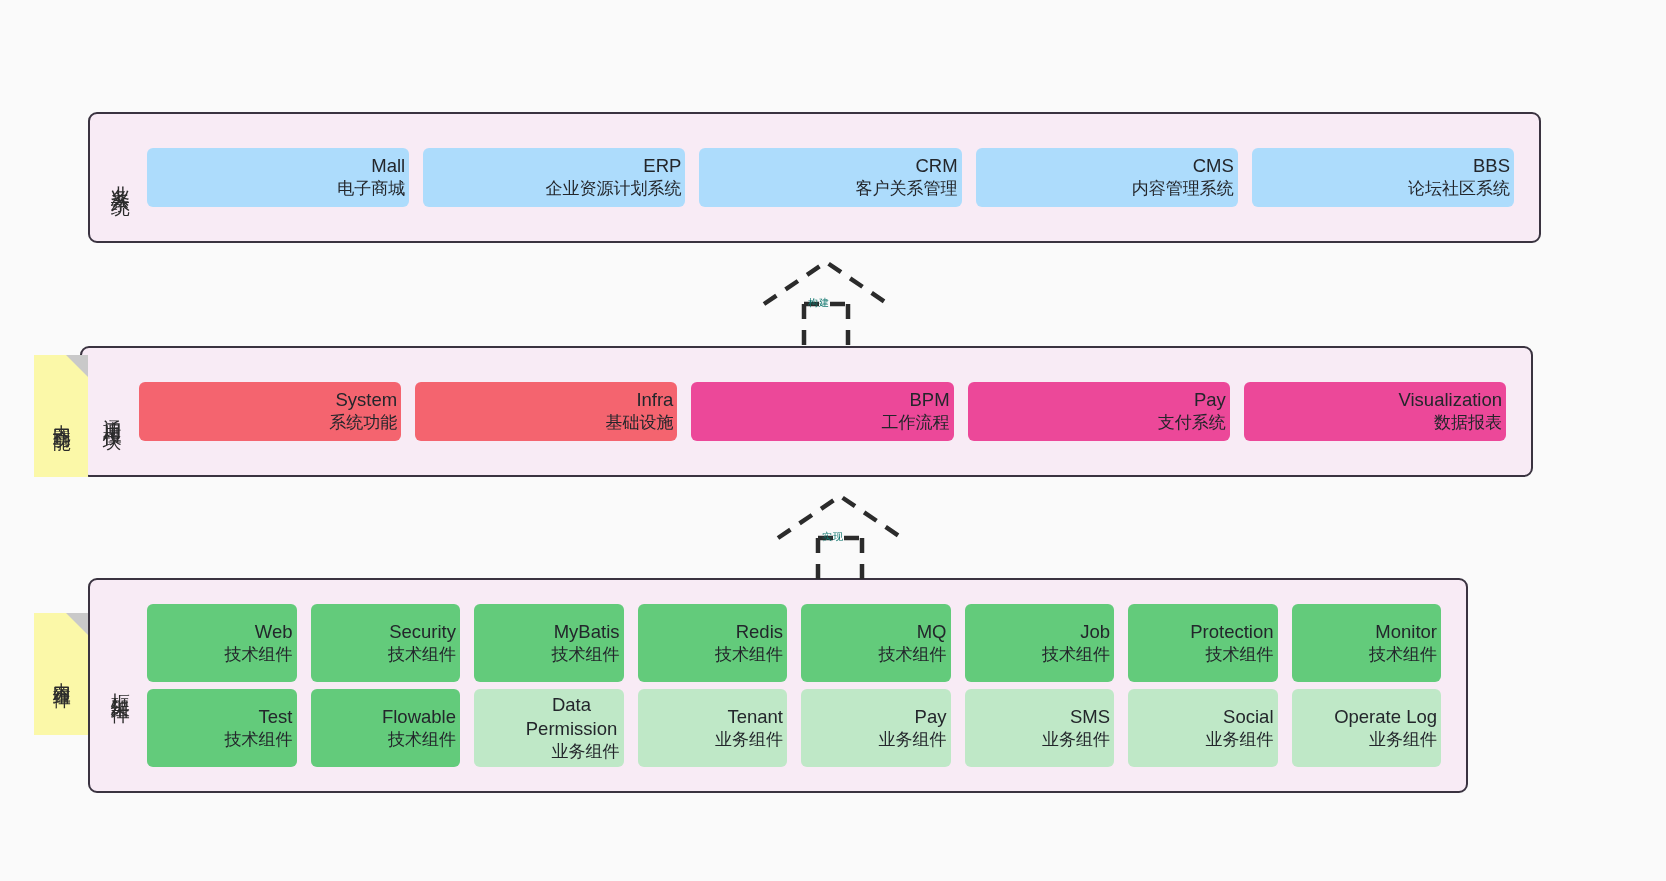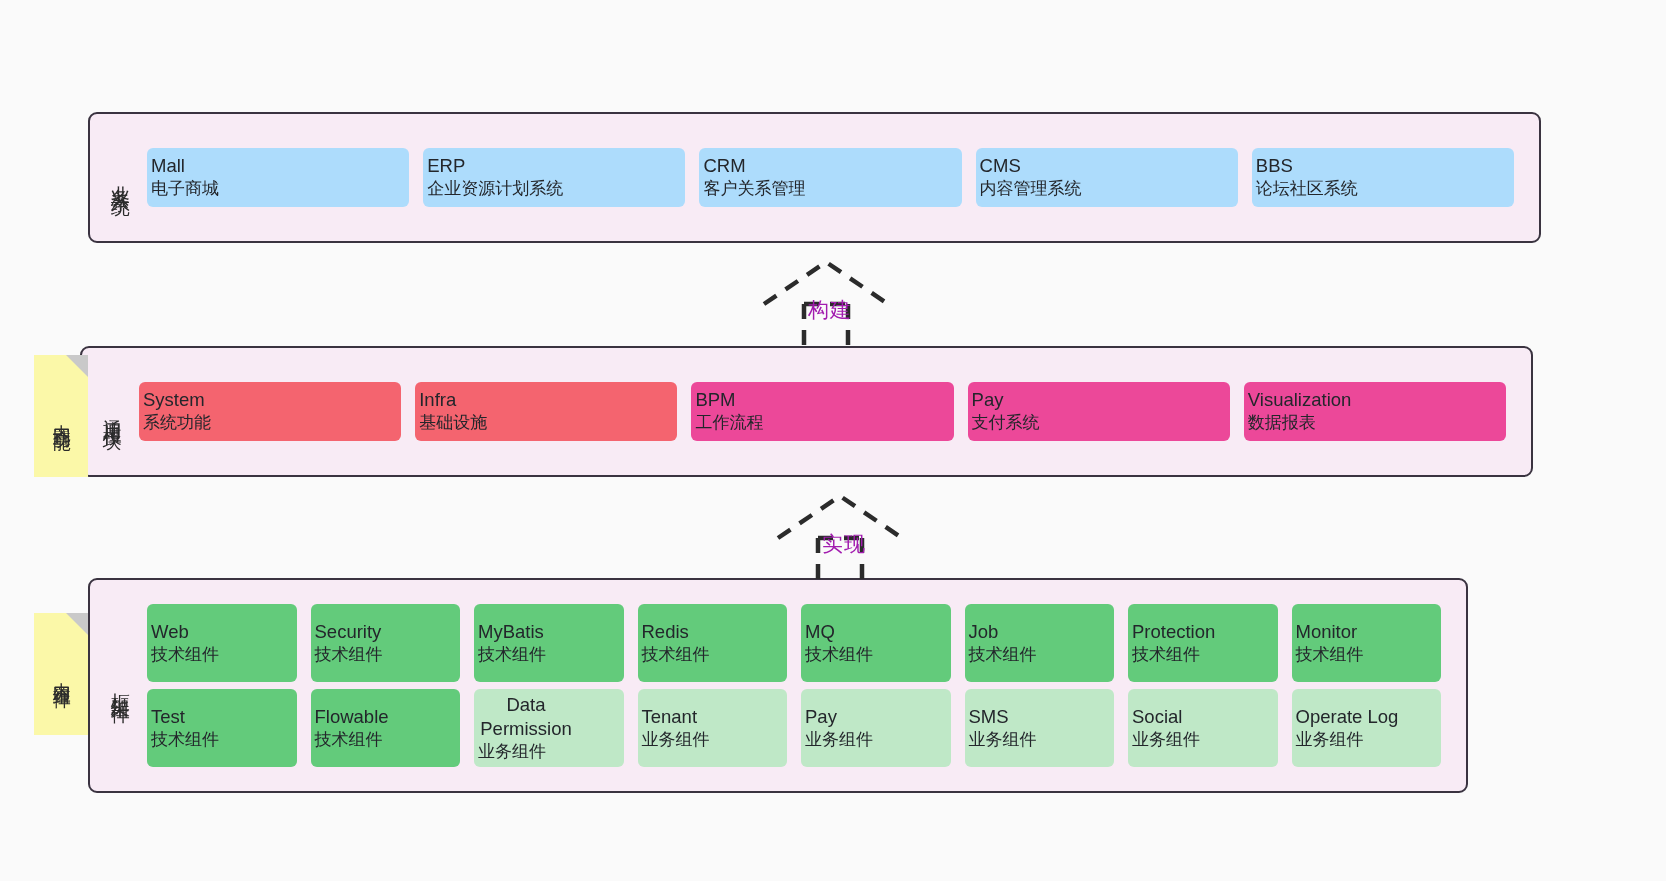--- a/index.html
+++ b/index.html
@@ -39,21 +39,21 @@
   .row { display: flex; gap: 0; }
   .row + .row { margin-top: 7px; }
 
   
   .cell { flex: 1 1 0; display: flex; padding: 0 7px; }
   .node {
     flex: 1 1 auto;
     border-radius: 6px;
     display: flex;
     flex-direction: column;
-    align-items: flex-start;
+    align-items: flex-end;
     justify-content: center;
     text-align: center;
     color: #23262b;
     line-height: 1.3;
     padding: 6px 4px;
   }
   .node .t1 { font-size: 18.5px; }
   .node .t2 { font-size: 17px; }
 
   .blue   { background: #addcfc; }
@@ -85,22 +85,22 @@
     width: 0; height: 0;
     border-left: 22px solid transparent;
     border-top: 22px solid #c9c9c9;
   }
 
   
   .arrow { position: absolute; z-index: 3; }
   .arrow svg { display: block; overflow: visible; }
   .arrow-label {
     position: absolute;
-    font-size: 21px;
-    color: #a21caf;
+    font-size: 10px;
+    color: #0f766e;
     background: transparent;
     white-space: nowrap;
     letter-spacing: 1px;
   }
 </style>
 </head>
 <body>
 
 <div id="stage">
 

